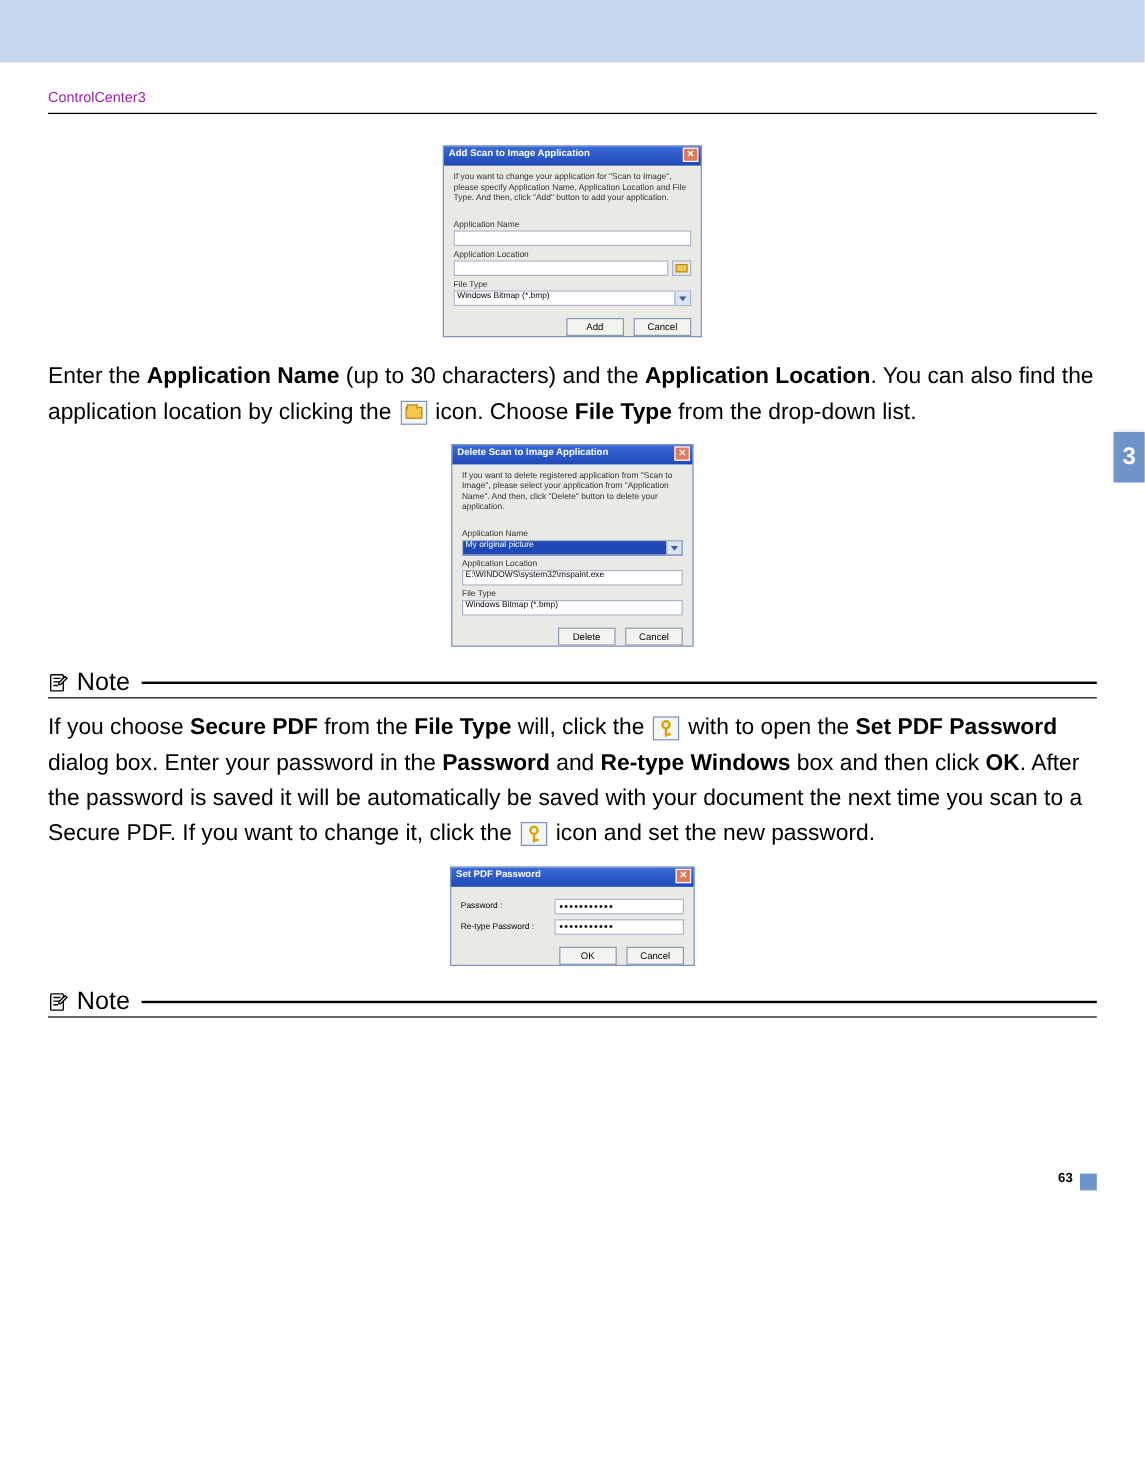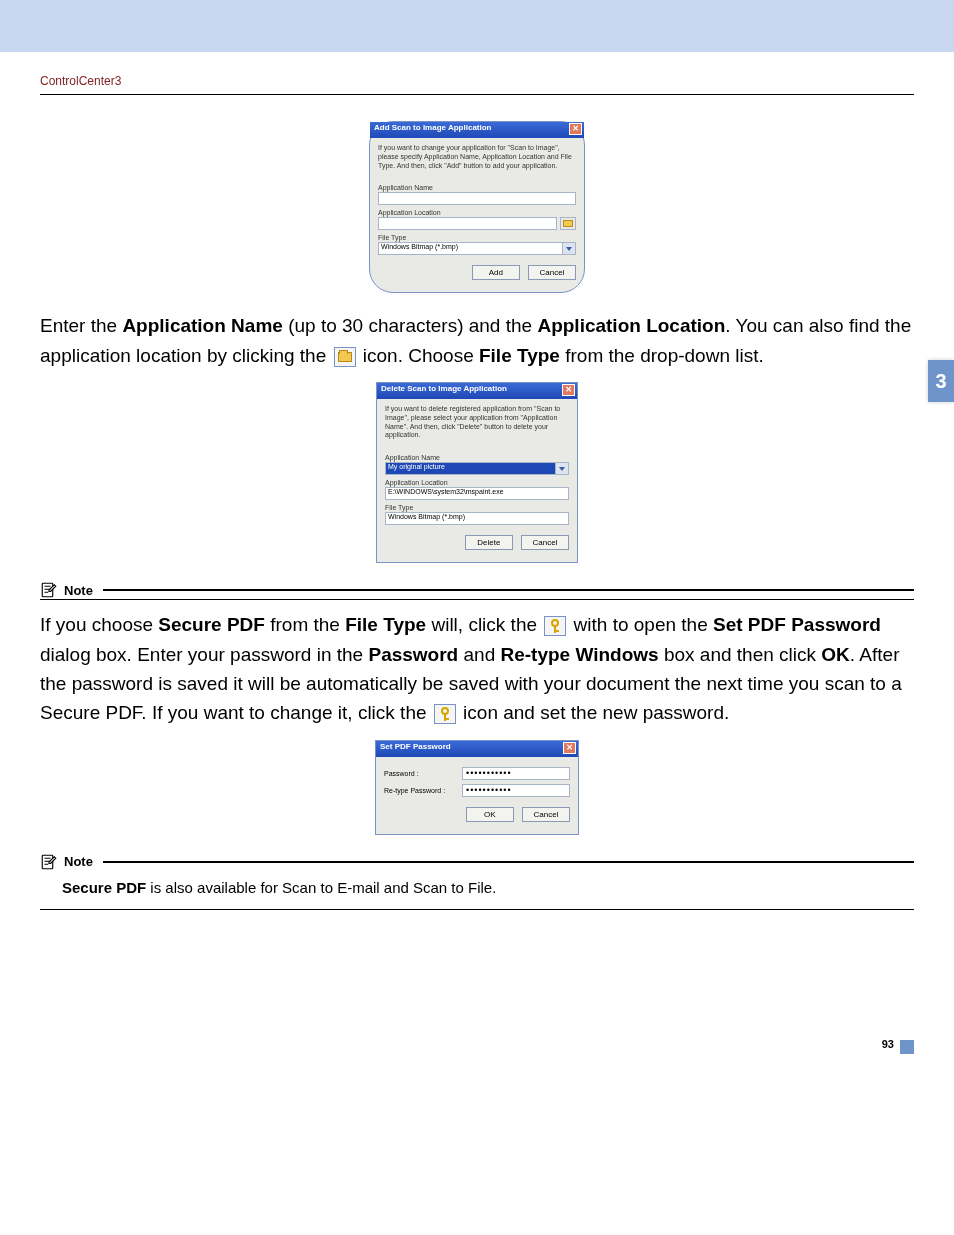--- a/index.html
+++ b/index.html
@@ -1,44 +1,44 @@
 <!DOCTYPE html>
 <html><head>
 <meta charset="utf-8">
 <style>
   * { box-sizing: border-box; margin: 0; padding: 0; }
   html, body { width: 954px; background: #fff; font-family: Arial, Helvetica, sans-serif; color: #000; }
   .topbar { height: 52px; background: #c9d6f0; width: 100%; }
   .page { padding: 22px 40px 40px 40px; position: relative; }
-  .page-header { font-size: 12px; color: #7f1d1d; margin-bottom: 6px; }
+  .page-header { font-size: 12px; color: #a21caf; margin-bottom: 6px; }
   .header-rule { border: none; border-top: 1px solid #000; margin-bottom: 26px; }
   .body-text { font-size: 19px; line-height: 1.55; margin: 10px 0; }
   .body-text b { font-weight: bold; }
   .dialog-wrap { text-align: center; margin: 12px 0 18px 0; }
 
   
   .side-tab { position: absolute; right: 0; top: 308px; width: 26px; height: 42px;
               background: #6f94c9; color: #fff; font-size: 20px; font-weight: bold;
               display: flex; align-items: center; justify-content: center;
               box-shadow: 0 0 4px rgba(0,0,0,.2); }
 
   
   .dlg { display: inline-block; text-align: left; border: 1px solid #7a93c4;
          background: #e9e9e6; font-family: Tahoma, Arial, sans-serif; font-size: 8px;
          vertical-align: top; }
-  .dlg.w1 { width: 216px; border-radius: 24px; }
+  .dlg.w1 { width: 216px; }
   .dlg.w2 { width: 202px; }
   .dlg.w3 { width: 204px; }
   .titlebar { height: 16px; background: linear-gradient(#3b6bd8, #1e48b5);
               color: #fff; font-weight: bold; padding: 1px 4px; position: relative;
               font-size: 8px; }
   .closebox { position: absolute; right: 2px; top: 1px; width: 13px; height: 12px;
               background: #e07a5f; border: 1px solid #fff; color: #fff; display: flex;
               align-items: center; justify-content: center; font-size: 8px; line-height: 1; }
-  .dlg-body { padding: 6px 8px 12px 8px; }
+  .dlg-body { padding: 6px 8px 0 8px; }
   .desc { font-size: 7px; color: #333; line-height: 1.25; margin-bottom: 14px; min-height: 26px; }
   .lbl { font-size: 7px; color: #333; margin-top: 4px; }
   .fld { width: 100%; height: 13px; border: 1px solid #a9b4c9; background: #fff;
          margin-top: 1px; font-size: 7px; padding: 0 2px; position: relative; }
   .fld.sel { background: #1e48b5; color: #fff; }
   .fld.withbtn { padding-right: 16px; }
   .fld .drop { position: absolute; right: 0; top: 0; width: 13px; height: 11px;
                background: #dce4f2; border-left: 1px solid #a9b4c9; display:flex;
                align-items:center; justify-content:center; }
   .fld .drop::after { content: ""; border-left: 3px solid transparent;
@@ -74,21 +74,21 @@
                      background: #d9a400; }
   .key-icon .tooth { position: absolute; top: 11px; left: 5px; width: 3px; height: 2px;
                      background: #d9a400; }
 
   
   .note { margin: 18px 0 10px 0; }
   .note-head { display: flex; align-items: center; gap: 6px; }
   .note-icon { width: 18px; height: 18px; display: inline-flex; align-items: center;
                justify-content: center; }
   .note-icon svg { width: 18px; height: 18px; }
-  .note-title { font-weight: bold; font-size: 13px; }
+  .note-title { font-weight: normal; font-size: 21px; }
   .note-rule { flex: 1; border-top: 2px solid #000; margin-left: 4px; }
   .note-body { font-size: 15px; line-height: 1.5; padding: 6px 0 10px 22px; }
   .note-end { border: none; border-top: 1px solid #000; }
 
   .footer { position: relative; margin-top: 140px; }
   .footer .pg { position: absolute; right: 20px; bottom: 0; font-size: 11px; font-weight: bold; }
   .footer .mark { position: absolute; right: 0; bottom: -4px; width: 14px; height: 14px;
                   background: #6f94c9; }
 </style>
 </head>
@@ -231,23 +231,20 @@
       <span class="note-icon">
         <svg viewBox="0 0 24 24" fill="none" stroke="#000" stroke-width="1.5">
           <rect x="3" y="3" width="14" height="18" rx="1"></rect>
             <path d="M6 7h8M6 11h8M6 15h5"></path>
           <path d="M14 14l7-7-2-2-7 7v2h2z" fill="#fff"></path>
         </svg>
       </span>
       <span class="note-title">Note</span>
       <span class="note-rule"></span>
     </div>
-    <div class="note-body">
-      <b>Secure PDF</b><span> is also available for Scan to E-mail and Scan to File.</span>
-    </div>
     <hr class="note-end">
   </div>
 
   <div class="footer">
-    <span class="pg">93</span>
+    <span class="pg">63</span>
     <span class="mark"></span>
   </div>
 </div>
 
 </body></html>

